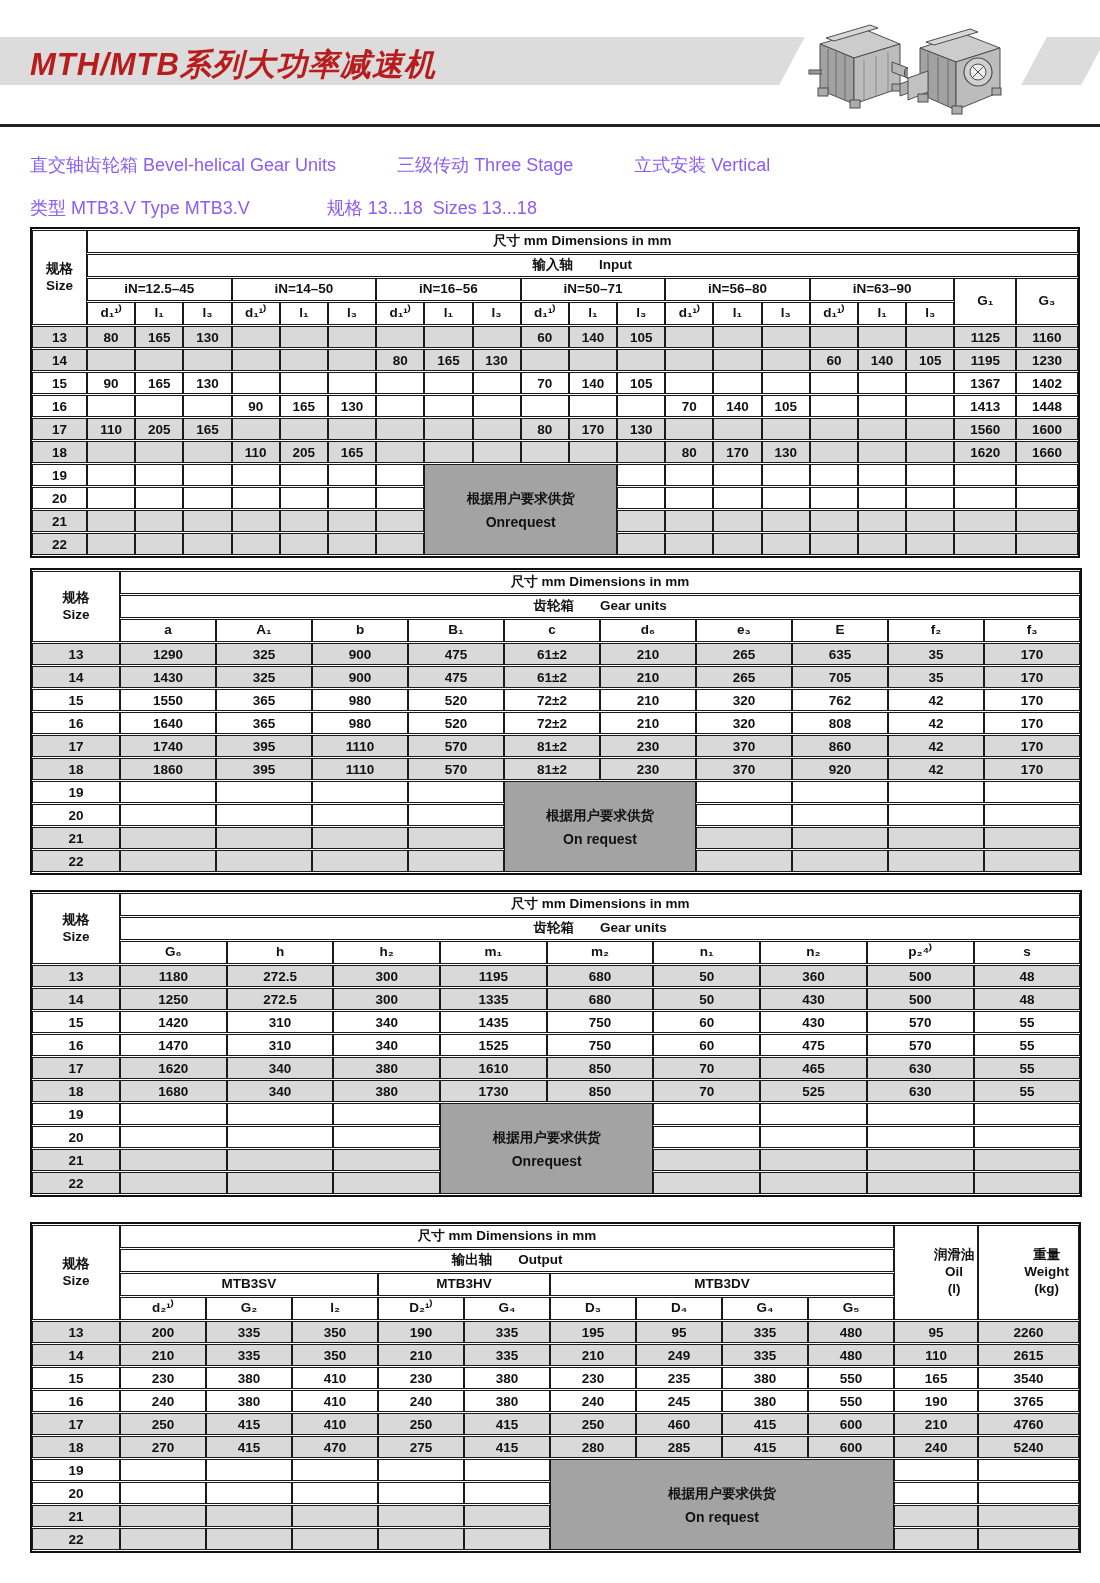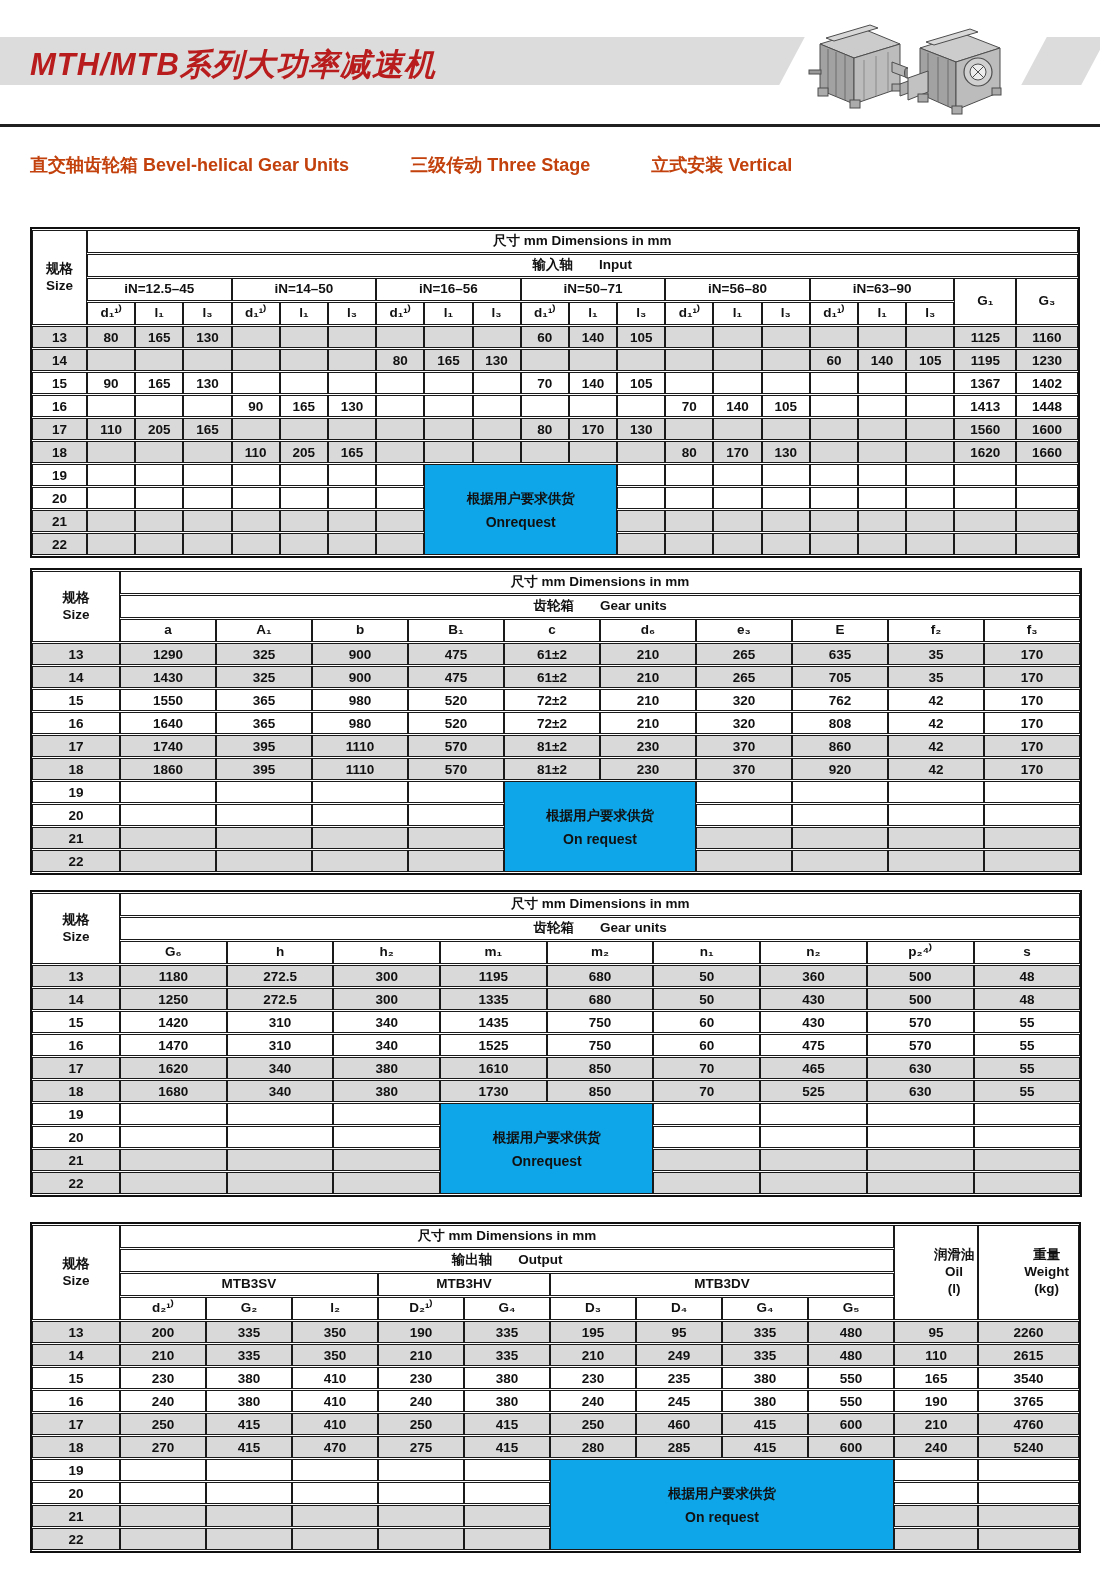--- a/index.html
+++ b/index.html
@@ -13,37 +13,37 @@
   .band{position:absolute;top:37px;left:0;width:1100px;height:48px;background:var(--band);}
   .cut-white{position:absolute;top:37px;left:792px;width:326px;height:48px;background:#fff;transform:skewX(-28deg);}
   .cut-gray{position:absolute;top:37px;left:1034px;width:60px;height:48px;background:var(--band);transform:skewX(-28deg);}
   .page-title{position:absolute;top:44px;left:30px;font-size:31px;font-weight:bold;font-style:italic;color:#b91c1c;letter-spacing:1px;white-space:nowrap;}
   .gearimg{position:absolute;}
   .g1pos{top:20px;left:808px;}
   .g2pos{top:22px;left:898px;}
   .hrule{position:absolute;top:124px;left:0;width:1100px;height:3px;background:#202020;}
 
   
-  .sub{position:absolute;left:30px;font-size:18px;font-weight:bold;color:#c2410c;white-space:nowrap;}
+  .sub{position:absolute;left:30px;font-size:18px;font-weight:normal;color:#8b5cf6;white-space:nowrap;}
   .sub1{top:153px;}
   .sub2{top:196px;}
   .sub .seg{margin-right:56px;}
   .sub .seg:last-child{margin-right:0;}
   .sub .seg2{margin-right:72px;}
   .cnen{display:inline;}
 
   
   .tblwrap{position:absolute;left:30px;}
   .t1pos{top:227px;} .t2pos{top:568px;} .t3pos{top:890px;} .t4pos{top:1222px;}
   table.dim{border-collapse:separate;border-spacing:0 1px;border:2.2px solid #101010;background:#fff;table-layout:fixed;width:1048px;}
   table.dim th,table.dim td{border:1.2px solid var(--line);text-align:center;vertical-align:middle;padding:0;color:var(--ink);font-weight:bold;overflow:hidden;}
   table.dim th{font-size:13.5px;height:21px;line-height:1.05;}
   table.dim td{font-size:13.5px;height:20px;}
   tr.g td{background:var(--rowgray);}
-  td.request-box{background:#0ea5e9;}
+  td.request-box{background:#a3a3a3;}
   td.request-box .req-cn{font-size:13.5px;font-weight:bold;margin-bottom:6px;}
   td.request-box .req-en{font-size:14px;font-weight:bold;}
   th.size-head{font-size:14.5px;}
   th.size-head div{line-height:1.25;}
   th.bigsym{font-size:16.5px;}
   th .gap{margin-left:26px;}
   th.h3line div{line-height:1.25;font-size:13.5px;padding-left:36px;}
 
   
   col.cw55{width:55px;} col.cw48{width:48.2px;} col.cw62{width:62px;} col.cw61{width:61px;}
@@ -98,20 +98,24 @@
   </svg>
 
   <div class="page-title">MTH/MTB系列大功率减速机</div>
   <div class="hrule"></div>
 
   <div class="sub sub1">
     <span class="seg cnen"><span>直交轴齿轮箱</span> <span>Bevel-helical Gear Units</span></span>
     <span class="seg cnen"><span>三级传动</span> <span>Three Stage</span></span>
     <span class="seg cnen"><span>立式安装</span> <span>Vertical</span></span>
   </div>
+  <div class="sub sub2">
+    <span class="seg seg2 cnen"><span>类型 MTB3.V</span> <span>Type MTB3.V</span></span>
+    <span class="seg cnen"><span>规格 13...18</span>&nbsp; <span>Sizes 13...18</span></span>
+  </div>
 
   <div class="tblwrap t1pos">
     <table class="dim">
       <colgroup>
         <col class="cw55">
           <col span="18" class="cw48">
           <col class="cw62">
           <col class="cw61">
       </colgroup>
       <thead>

